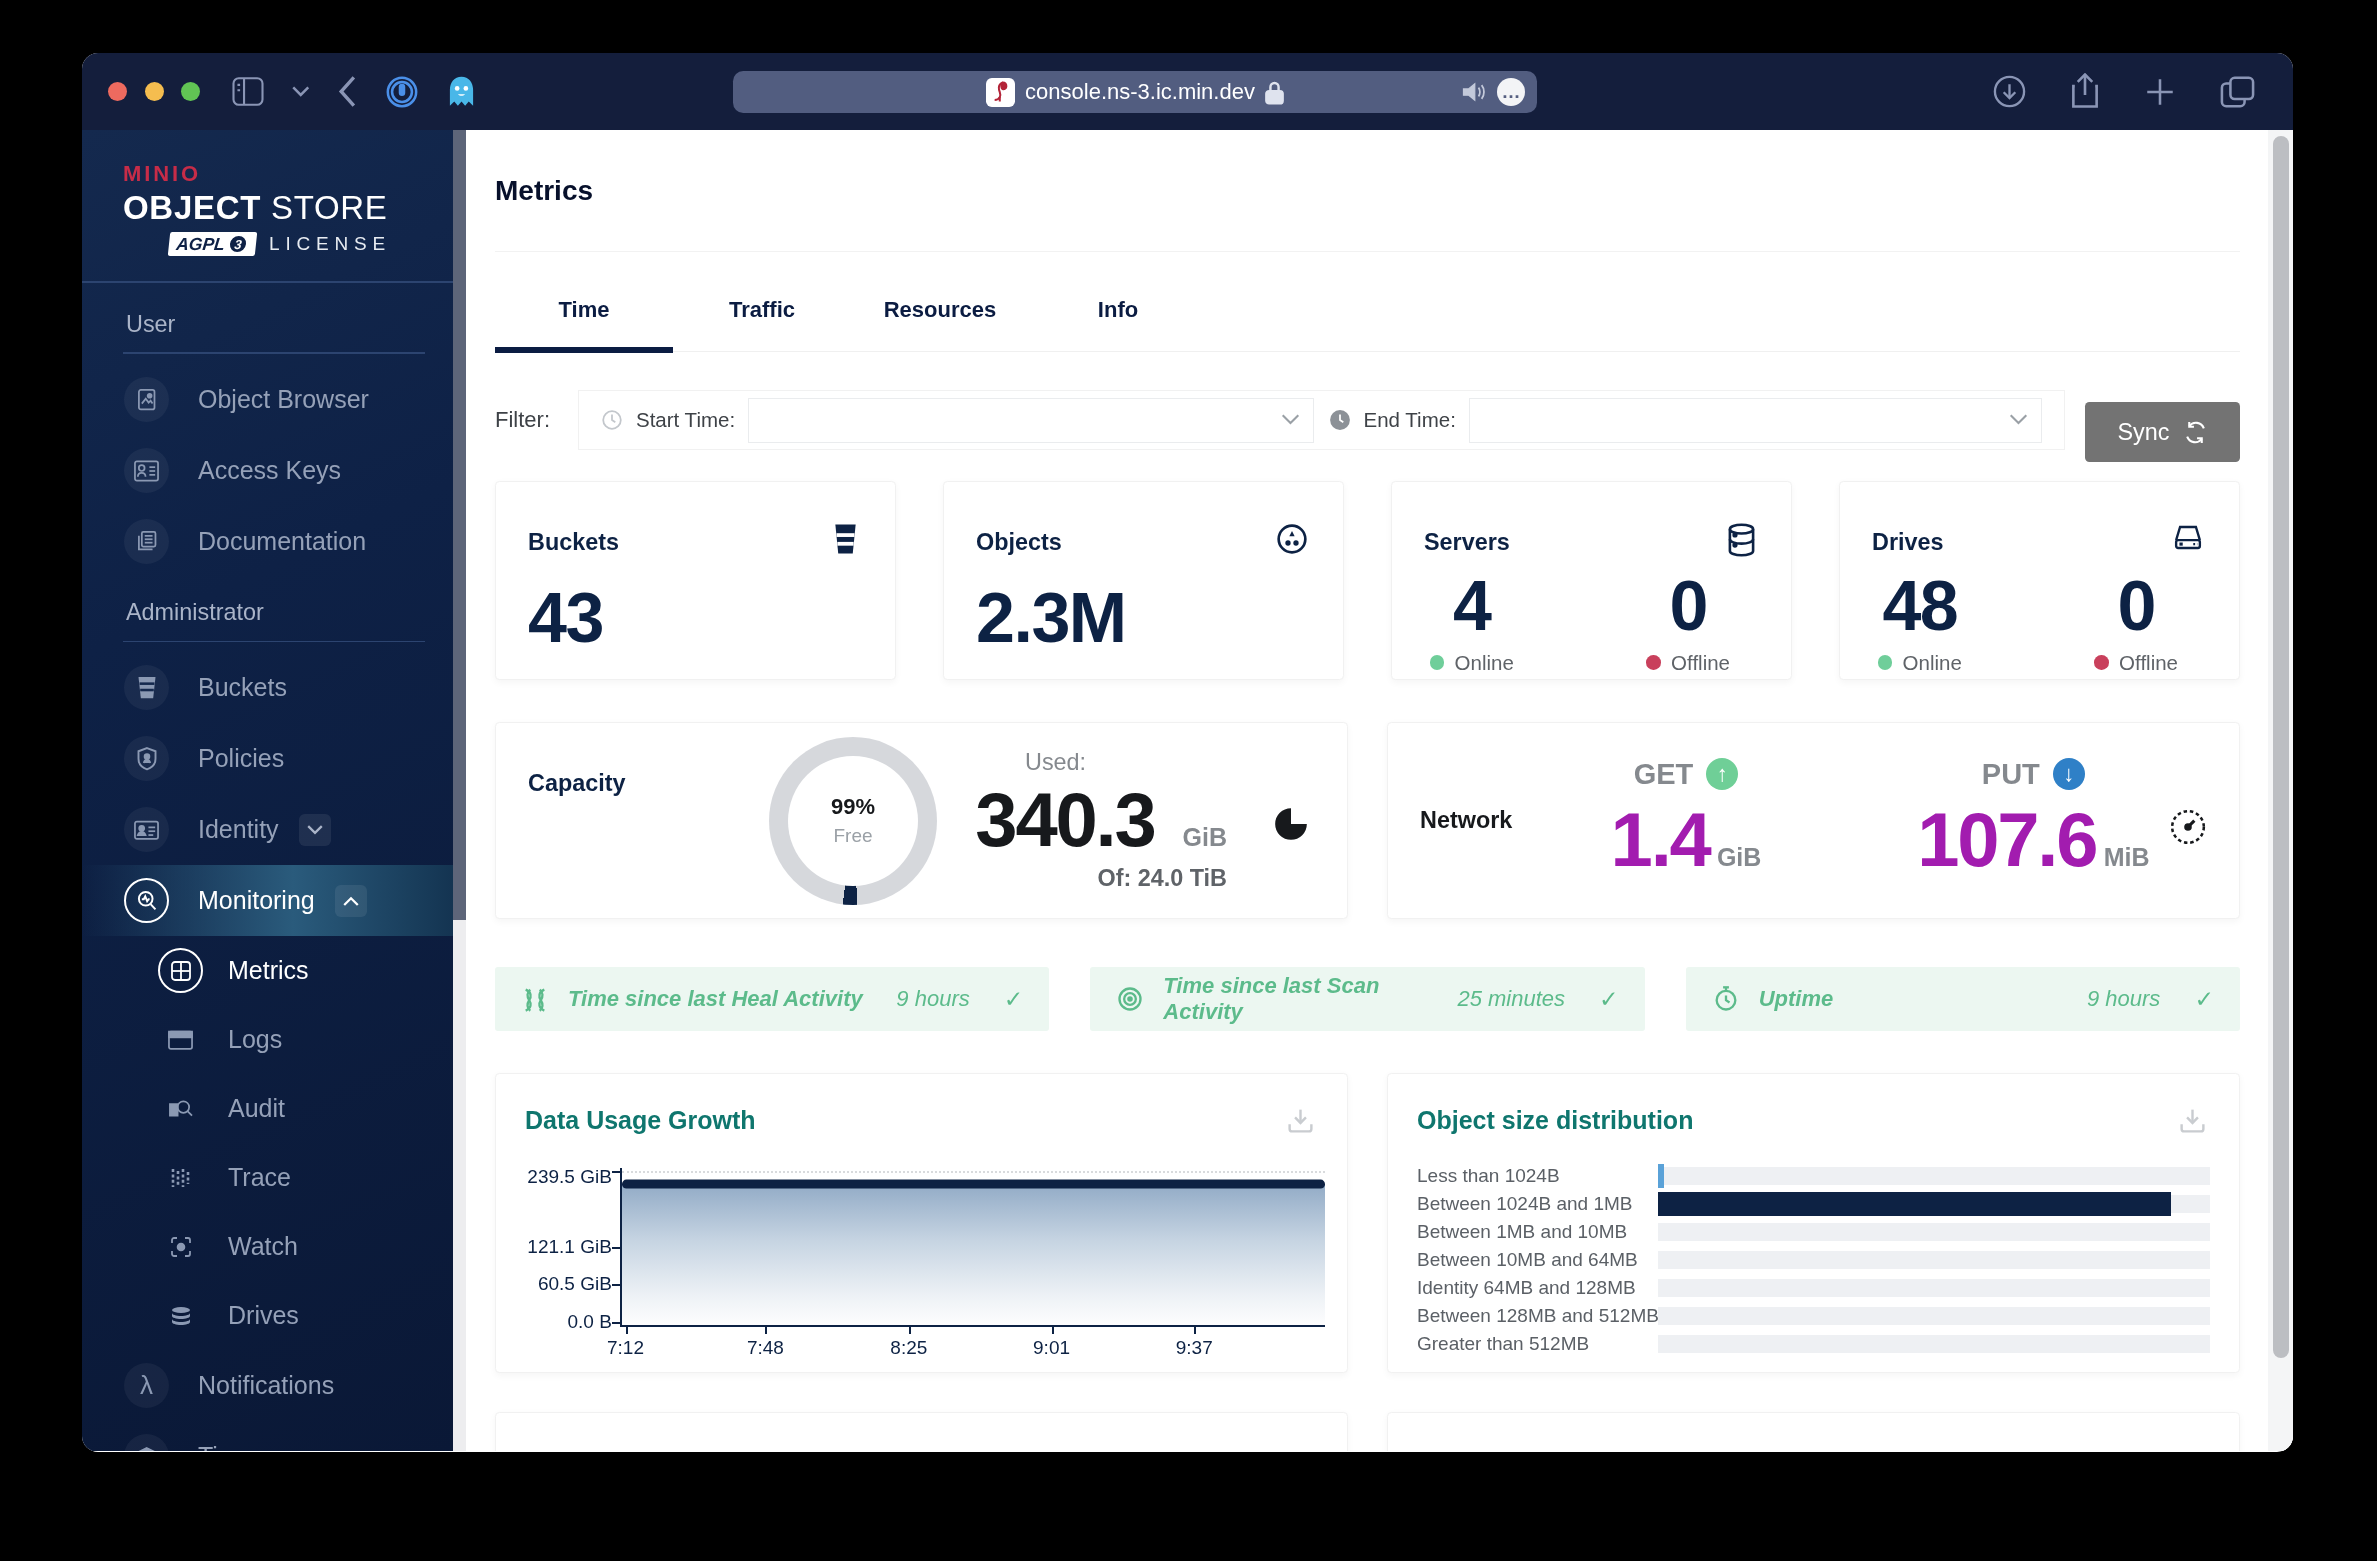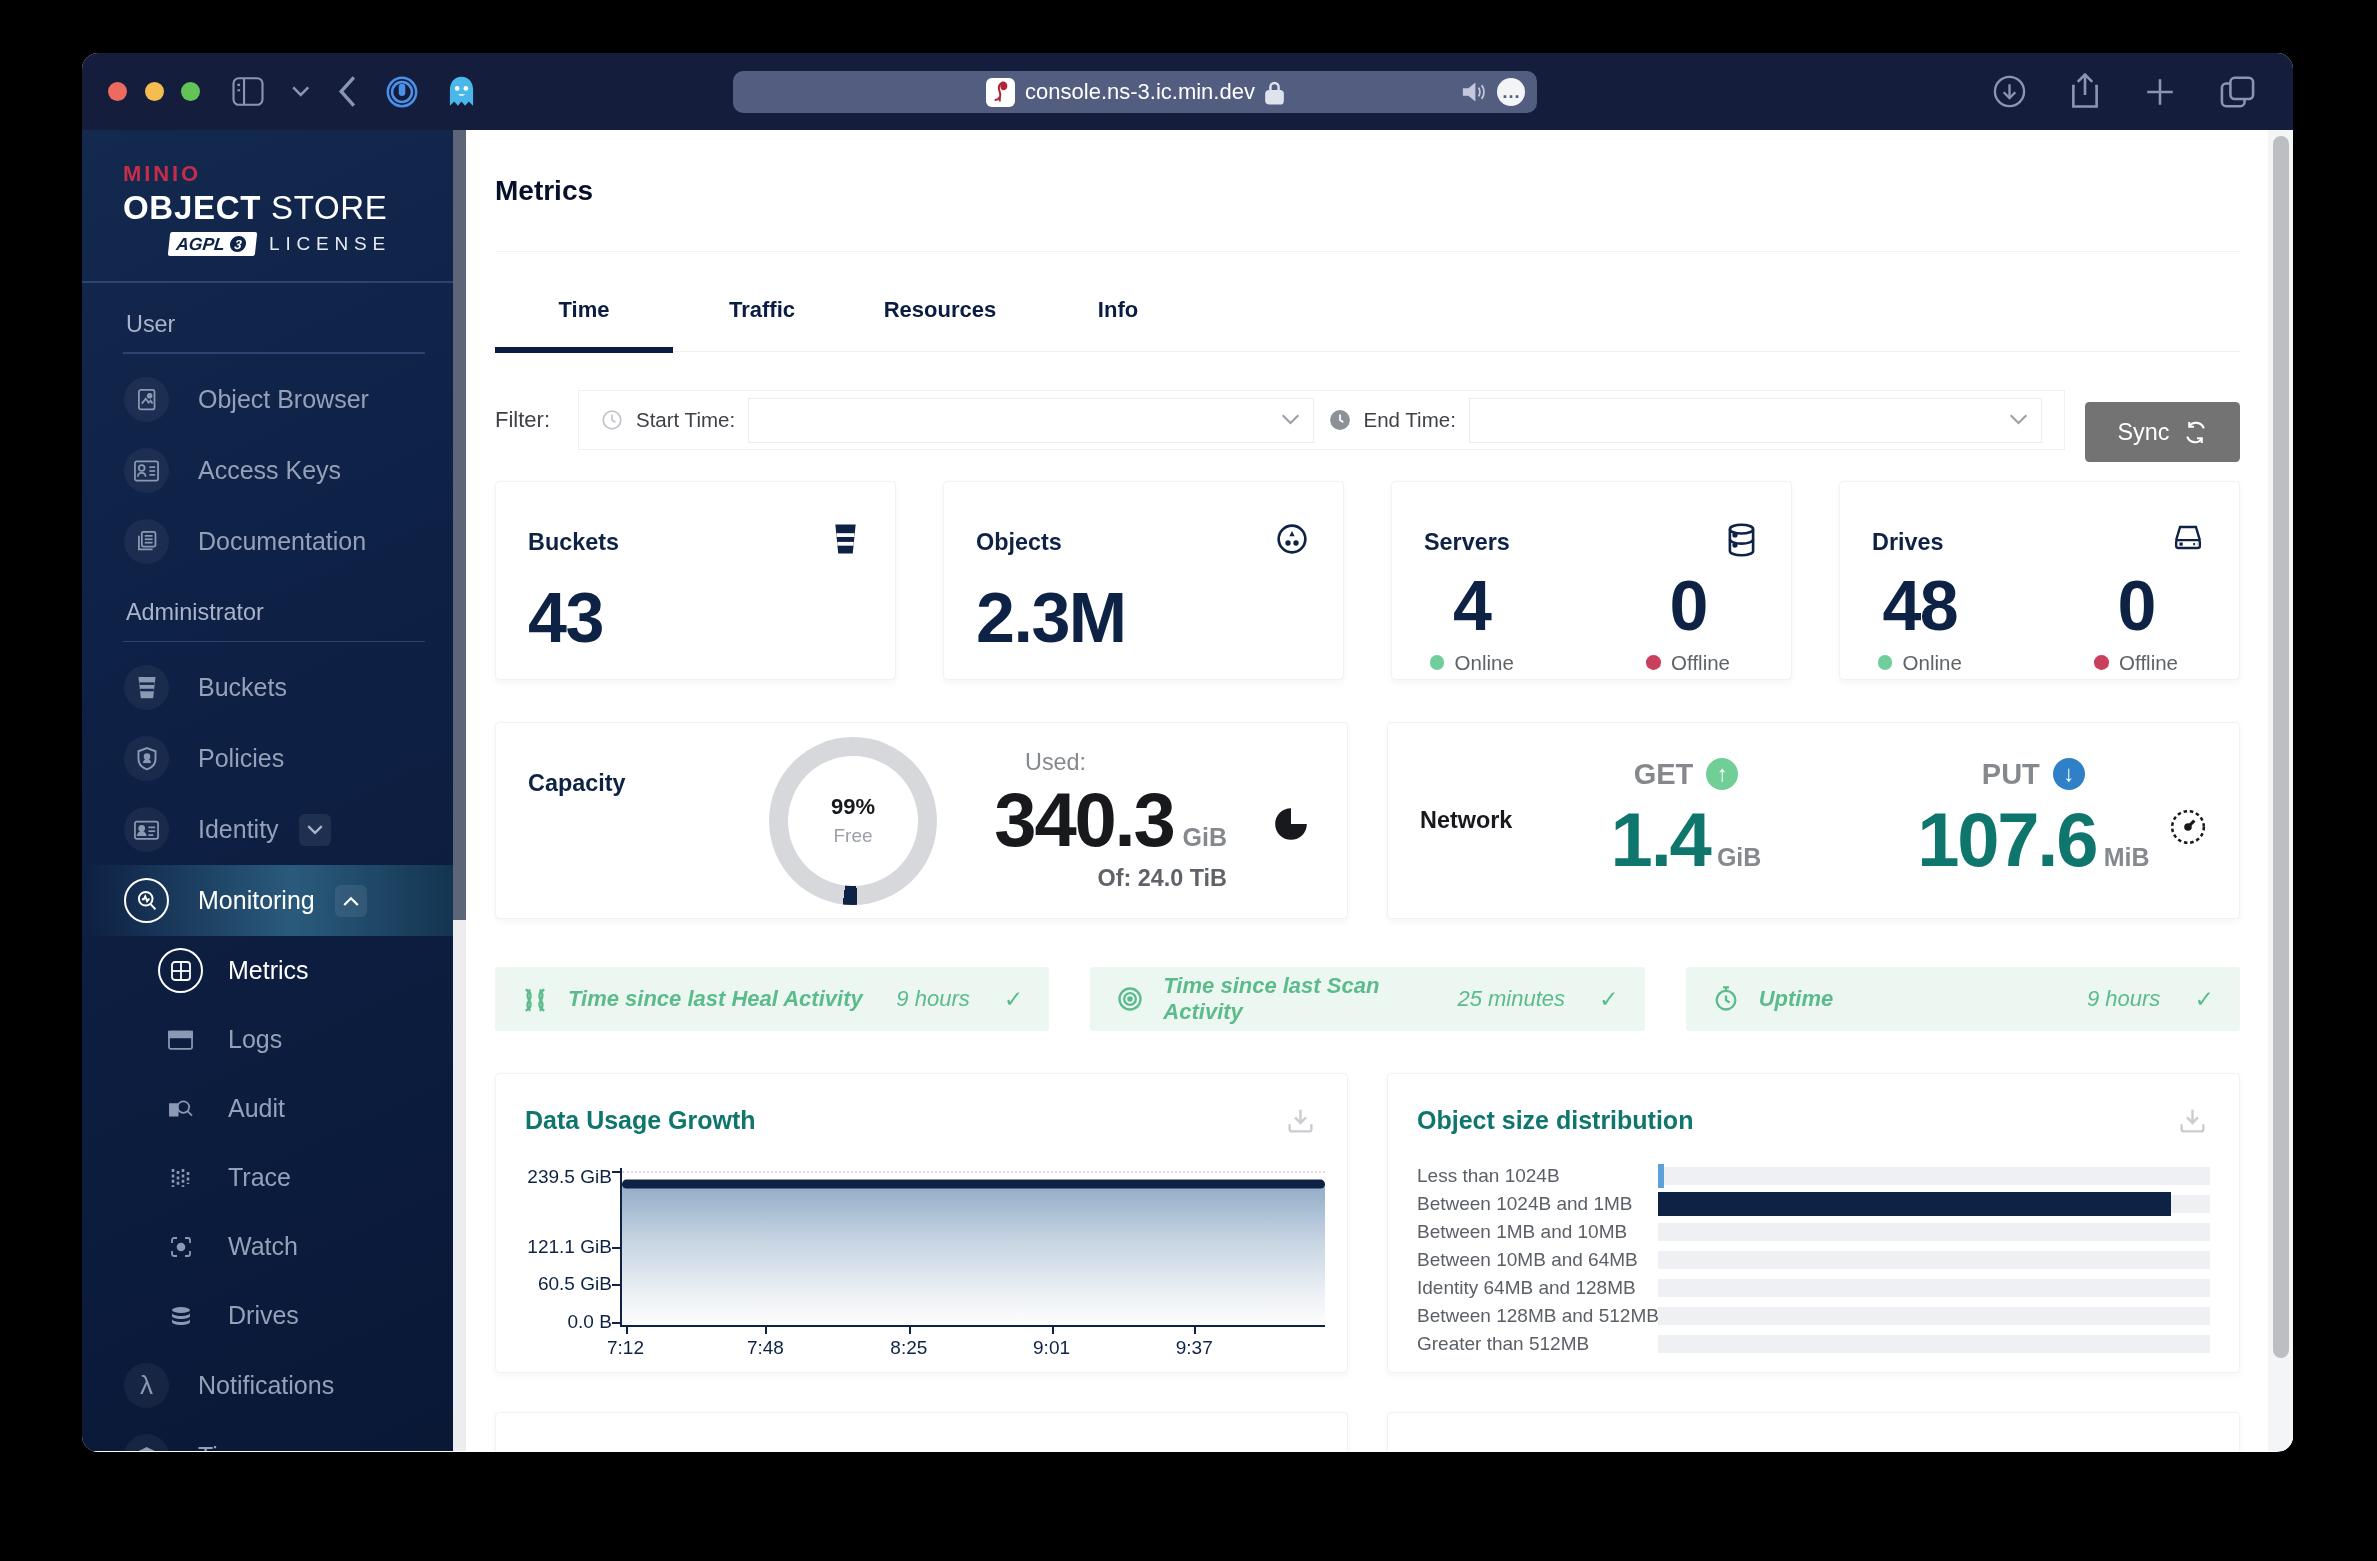--- a/index.html
+++ b/index.html
@@ -90,34 +90,34 @@
   .cap-card{display:flex;align-items:center;padding:0 32px;}
   .cap-title{font-size:23.4px;font-weight:bold;color:#0d2244;position:absolute;top:47px;left:32px;}
   .donut{width:168px;height:168px;border-radius:50%;position:relative;margin-left:241px;flex:0 0 168px;
     background:conic-gradient(#d6d8dc 0deg 177deg,#0d2244 177deg 187deg,#d6d8dc 187deg 360deg);}
   .donut-hole{position:absolute;left:19px;top:19px;width:130px;height:130px;border-radius:50%;background:#fff;
     display:flex;flex-direction:column;align-items:center;justify-content:center;}
   .donut-pct{font-size:22px;font-weight:bold;color:#17191c;}
   .donut-free{font-size:19px;color:#9aa0a6;margin-top:4.4px;}
   .cap-right{flex:1;text-align:right;padding-right:88px;}
   .used-label{font-size:23.4px;color:#85898e;text-align:left;margin-left:88px;}
-  .used-row{display:flex;align-items:baseline;justify-content:flex-end;gap:9px;}
+  .used-row{display:flex;align-items:baseline;justify-content:flex-end;gap:28px;}
   .used-val{font-size:76px;font-weight:bold;color:#17191c;letter-spacing:-2.2px;}
   .used-unit{font-size:25px;font-weight:bold;color:#85898e;}
   .of-total{font-size:23.4px;font-weight:bold;color:#5f6368;margin-top:1.5px;}
   .cap-pie{position:absolute;right:37px;top:82px;color:#17191c;}
   
   .net-card{display:flex;align-items:center;padding:0 32px;}
   .net-title{font-size:23.4px;font-weight:bold;color:#17191c;}
   .net-col{flex:1;text-align:left;}
   .net-head{font-size:29px;font-weight:bold;color:#85898e;display:flex;align-items:center;justify-content:center;gap:13px;}
   .arrow-circle{width:32px;height:32px;border-radius:50%;color:#fff;font-size:22px;display:flex;align-items:center;justify-content:center;font-weight:bold;}
   .arrow-circle.up{background:#6fcf97;} .arrow-circle.down{background:#2f80c7;}
   .net-val-row{display:flex;align-items:baseline;justify-content:center;gap:7.3px;margin-top:5.8px;}
-  .net-val{font-size:76px;font-weight:bold;color:#0f766e;letter-spacing:-2.2px;}
+  .net-val{font-size:76px;font-weight:bold;color:#a21caf;letter-spacing:-2.2px;}
   .net-unit{font-size:25px;font-weight:bold;color:#85898e;}
   .net-speed{position:absolute;right:32px;top:85px;color:#17191c;}
   
   .status-row{display:flex;gap:41px;margin-top:48px;margin-right:53px;font-style:italic;}
   .sbar{flex:1;height:64px;background:#ecf7f1;border-radius:2.9px;display:flex;align-items:center;padding:0 26px;color:#5cbb8b;}
   .sbar .sic{margin-right:19px;display:flex;}
   .sbar-label{font-size:22px;font-weight:bold;flex:1;}
   .sbar-value{font-size:22px;margin-right:34px;}
   .sbar-check{font-family:"DejaVu Sans",sans-serif;font-size:23.4px;}
   

